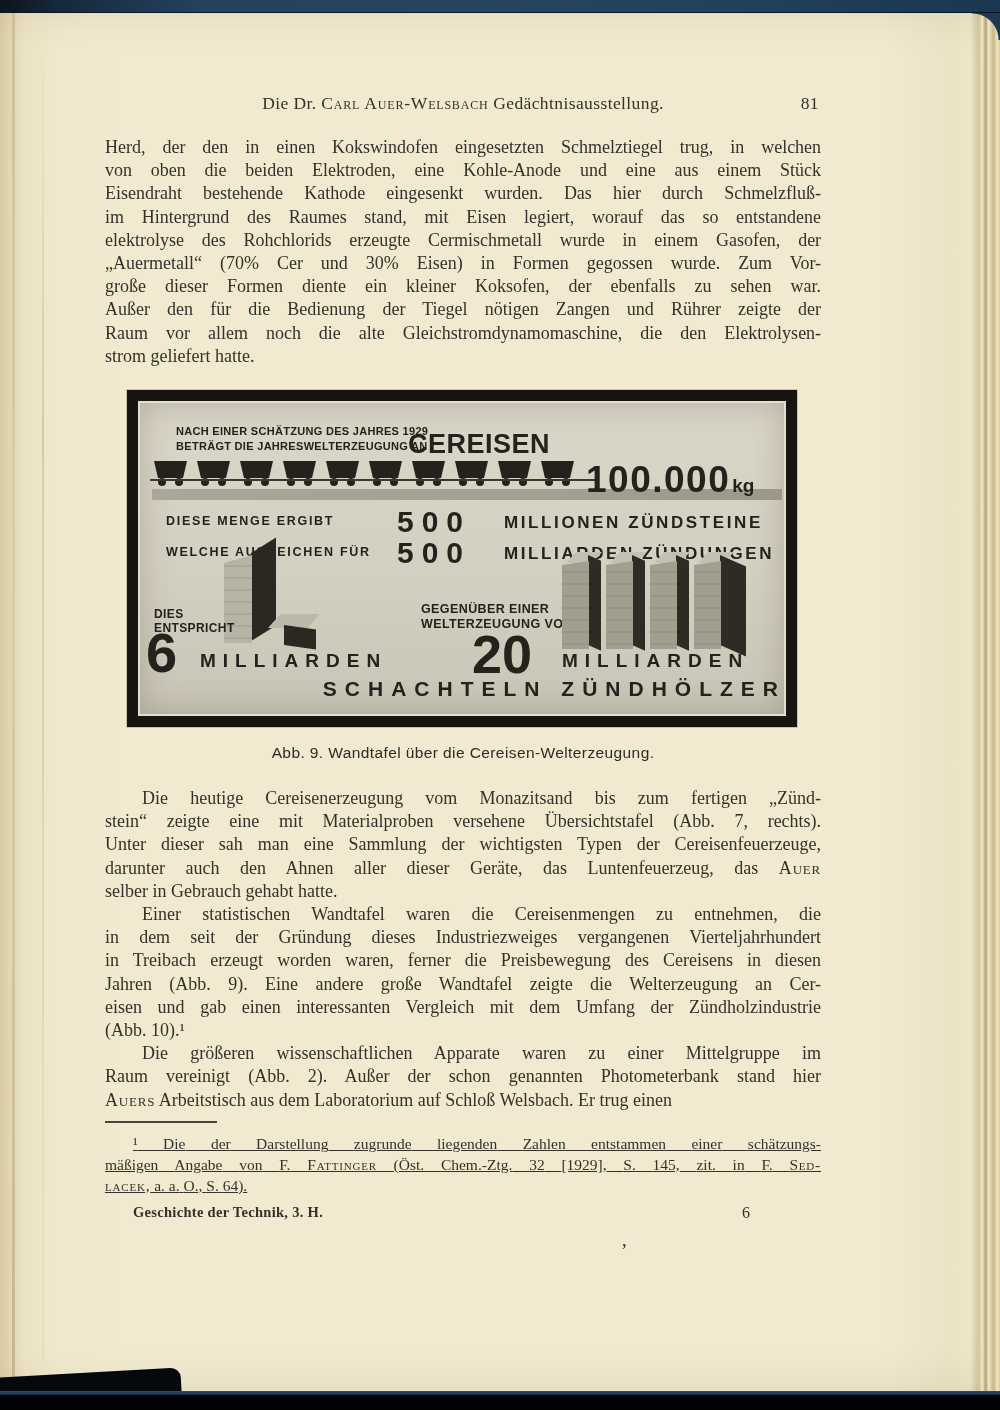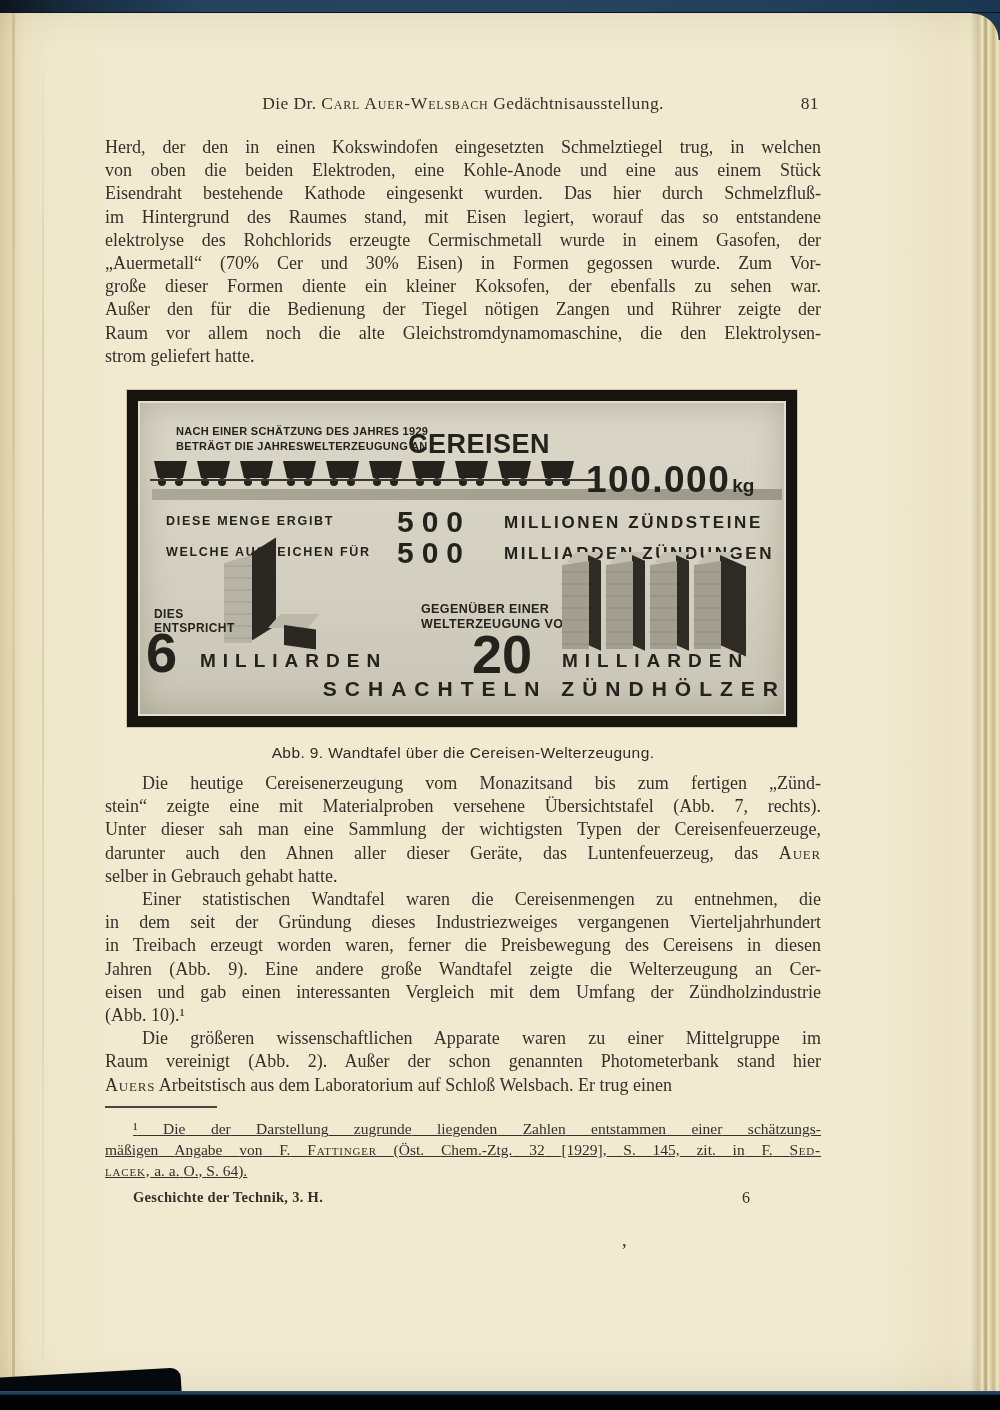--- a/index.html
+++ b/index.html
@@ -91,21 +91,21 @@
   .slab-side{position:absolute;left:26px;top:-6px;width:13px;height:90px;background:#2e2b25;
     transform:skewY(24deg);transform-origin:0 0;}
   .slab:last-child .slab-side{width:26px;}
   .slab-front{position:absolute;left:0;top:0;width:27px;height:88px;
     background:repeating-linear-gradient(180deg,#a29e90 0 10px,#989486 10px 12px);
     clip-path:polygon(0 4px,100% 0,100% 100%,0 100%);}
 
   
   .caption{margin-top:17px;text-align:center;font-family:"Liberation Sans","DejaVu Sans",sans-serif;
     font-size:15.5px;letter-spacing:.4px;color:#2e2b25;}
-  .para2{margin-top:10px;}
+  .para2{margin-top:25px;}
   .fn-rule{margin-top:9px;width:112px;height:2px;background:#4a453c;}
   .footnote{margin-top:10px;text-decoration:underline;}
   .footnote .pline{font-size:15.5px;line-height:21px;}
   .footnote .pline:first-child{text-indent:28px;}
   .footer-row{position:relative;margin-top:8px;height:20px;font-size:14.5px;}
   .footer-left{position:absolute;left:28px;top:0;font-weight:bold;letter-spacing:.3px;}
   .footer-right{position:absolute;right:71px;top:0;font-size:16px;}
   .stray{position:absolute;left:621px;top:1240px;font-size:19px;color:#2f2b24;z-index:3;}
 </style>
 </head>

